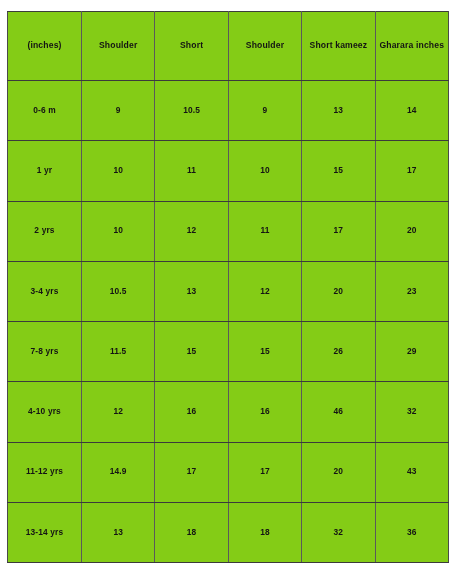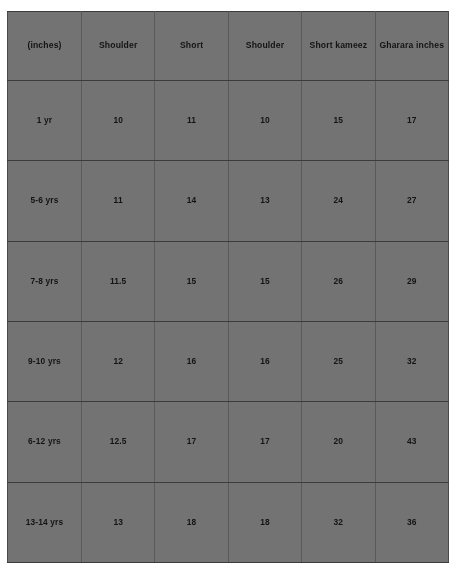--- a/index.html
+++ b/index.html
@@ -41,21 +41,21 @@
     border-top: 1px solid #3b3b3b;
     border-bottom: 1px solid #3b3b3b;
     text-align: center;
     vertical-align: middle;
     color: #141414;
     font-weight: 700;
     font-size: 8.4px;
     letter-spacing: 0.15px;
     line-height: 1.35;
     padding: 2px 3px;
-    background: #737373;
+    background: #84cc16;
   }
 
   table.size-chart thead th {
     height: 64px;
     font-size: 8.6px;
   }
 
   table.size-chart tbody td {
     height: 55px;
   }
@@ -94,55 +94,71 @@
       <tr>
         <th>(inches)</th>
         <th>Shoulder</th>
         <th>Short</th>
         <th>Shoulder</th>
         <th>Short kameez</th>
         <th>Gharara inches</th>
       </tr>
     </thead>
     <tbody>
+      <tr class="light">
+        <td>0-6 m</td>
+        <td>9</td>
+        <td>10.5</td>
+        <td>9</td>
+        <td>13</td>
+        <td>14</td>
+      </tr>
       <tr class="dark">
         <td>1 yr</td>
         <td>10</td>
         <td>11</td>
         <td>10</td>
         <td>15</td>
         <td>17</td>
       </tr>
       <tr class="light">
-        <td>5-6 yrs</td>
+        <td>2 yrs</td>
+        <td>10</td>
+        <td>12</td>
         <td>11</td>
-        <td>14</td>
+        <td>17</td>
+        <td>20</td>
+      </tr>
+      <tr class="dark">
+        <td>3-4 yrs</td>
+        <td>10.5</td>
         <td>13</td>
-        <td>24</td>
-        <td>27</td>
+        <td>12</td>
+        <td>20</td>
+        <td>23</td>
       </tr>
       <tr class="light">
         <td>7-8 yrs</td>
         <td>11.5</td>
         <td>15</td>
         <td>15</td>
         <td>26</td>
         <td>29</td>
       </tr>
       <tr class="dark">
-        <td>9-10 yrs</td>
+        <td>4-10 yrs</td>
         <td>12</td>
         <td>16</td>
         <td>16</td>
-        <td>25</td>
+        <td>46</td>
         <td>32</td>
       </tr>
       <tr class="dark">
-        <td>6-12 yrs</td>
-        <td>12.5</td>
+        <td>11-12 yrs</td>
+        <td>14.9</td>
         <td>17</td>
         <td>17</td>
         <td>20</td>
         <td>43</td>
       </tr>
       <tr class="light">
         <td>13-14 yrs</td>
         <td>13</td>
         <td>18</td>
         <td>18</td>

